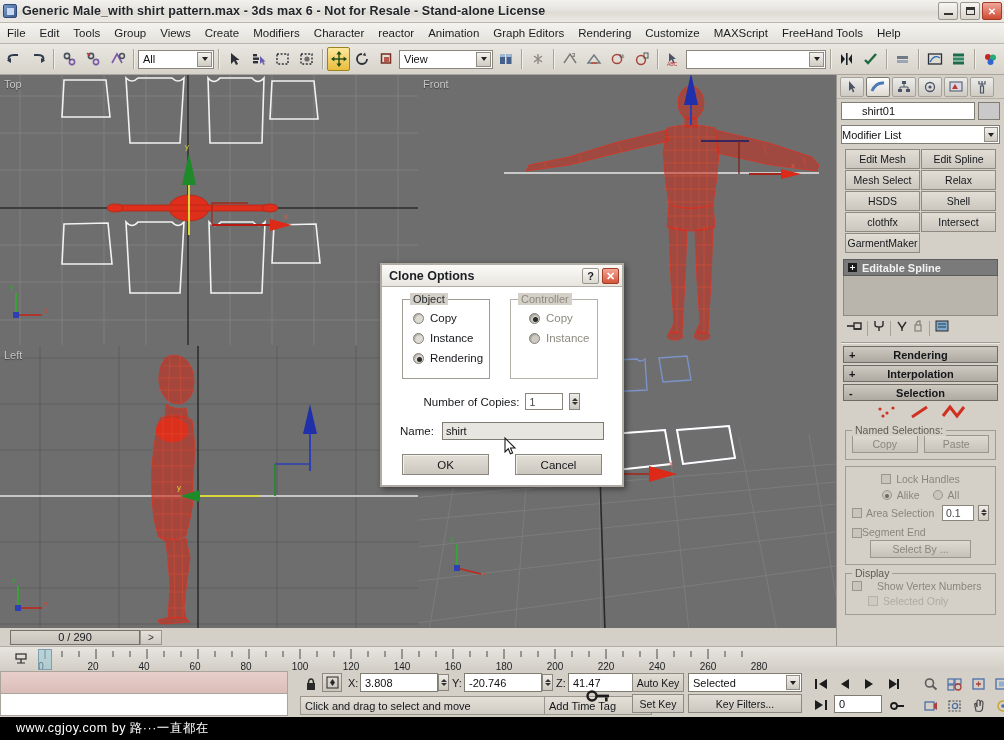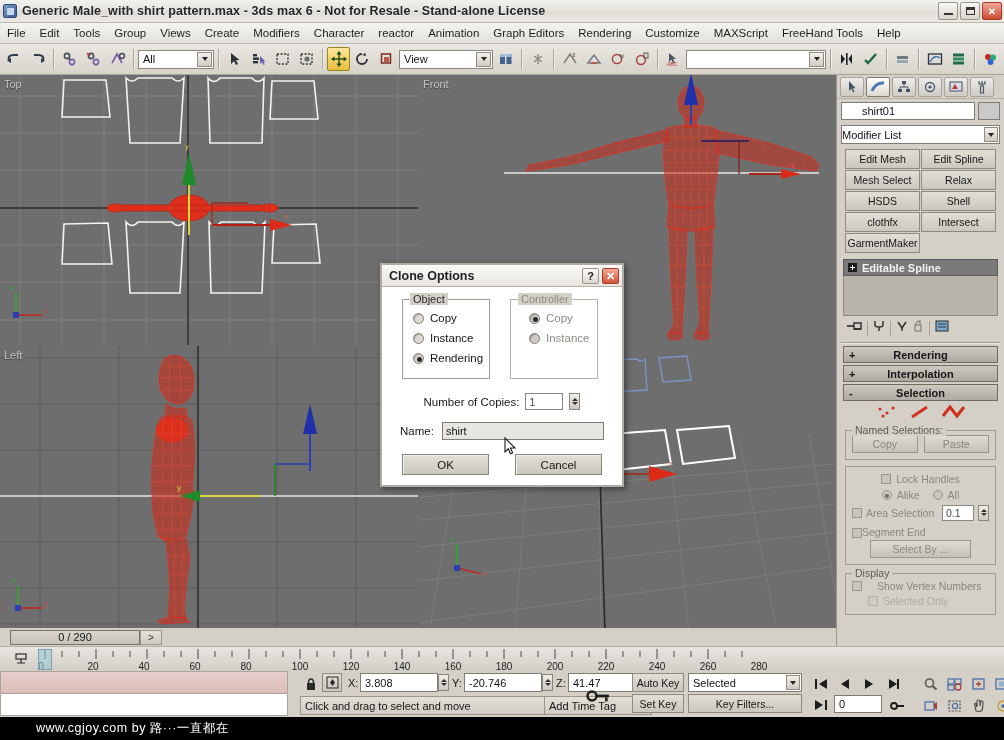--- a/index.html
+++ b/index.html
@@ -280,21 +280,21 @@
     border:1px solid #9a968e; font-size:11px; color:#14161a;
     display:flex; align-items:center; padding-left:4px;
   }
   .navbtn {
     position:absolute; width:22px; height:21px;
     display:flex;align-items:center;justify-content:center;
   }
   .watermark {
     position:absolute; left:0; top:717px; width:1004px; height:23px;
     background:#000; color:#fff; font-size:12.5px;
-    display:flex; align-items:center; padding-left:36px; letter-spacing:0.5px;
+    display:flex; align-items:center; padding-left:16px; letter-spacing:0.5px;
   }
 
   
   .dialog {
     position:absolute; left:380px; top:263px; width:244px; height:224px;
     background:#ffffff; border:2px solid #b0aca3;
     box-shadow: 2px 2px 6px rgba(0,0,0,0.45);
     z-index: 50;
   }
   .dlg-title {

